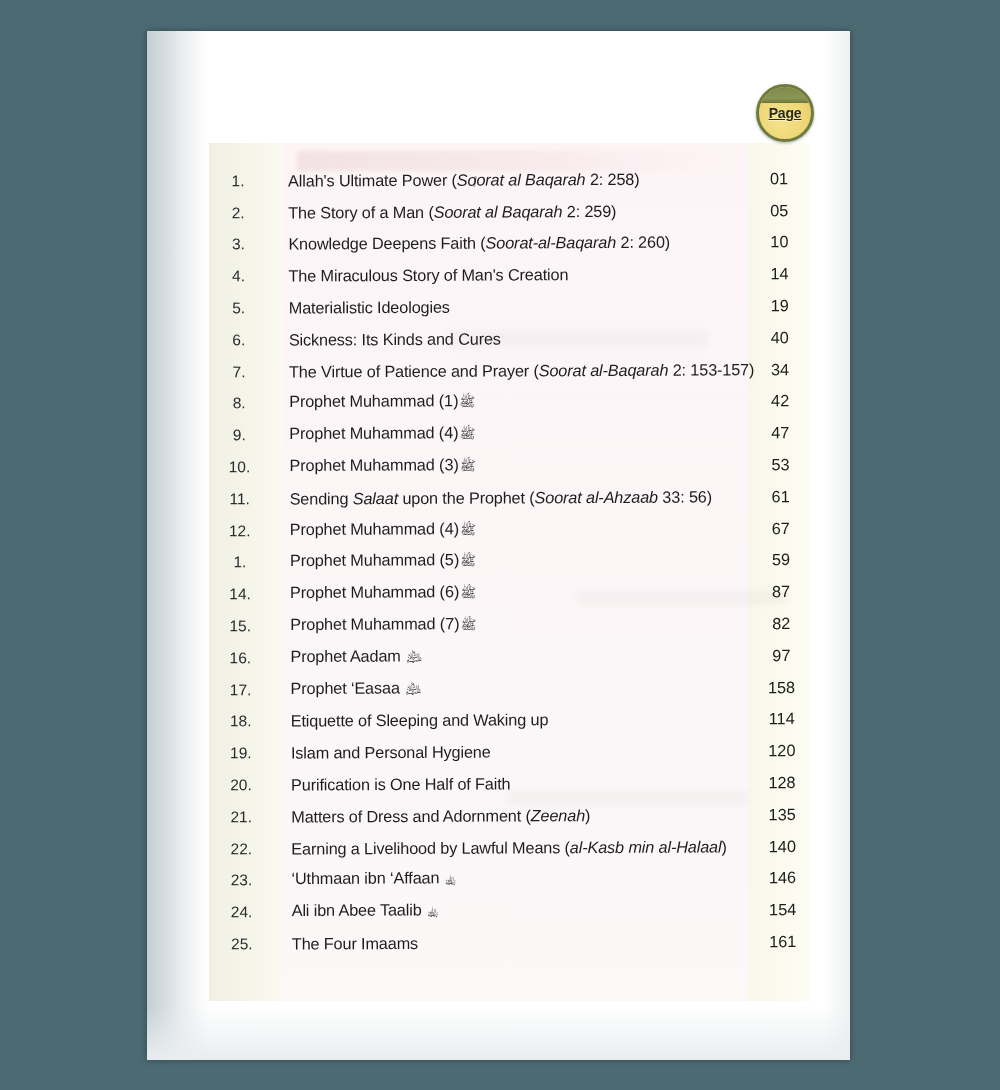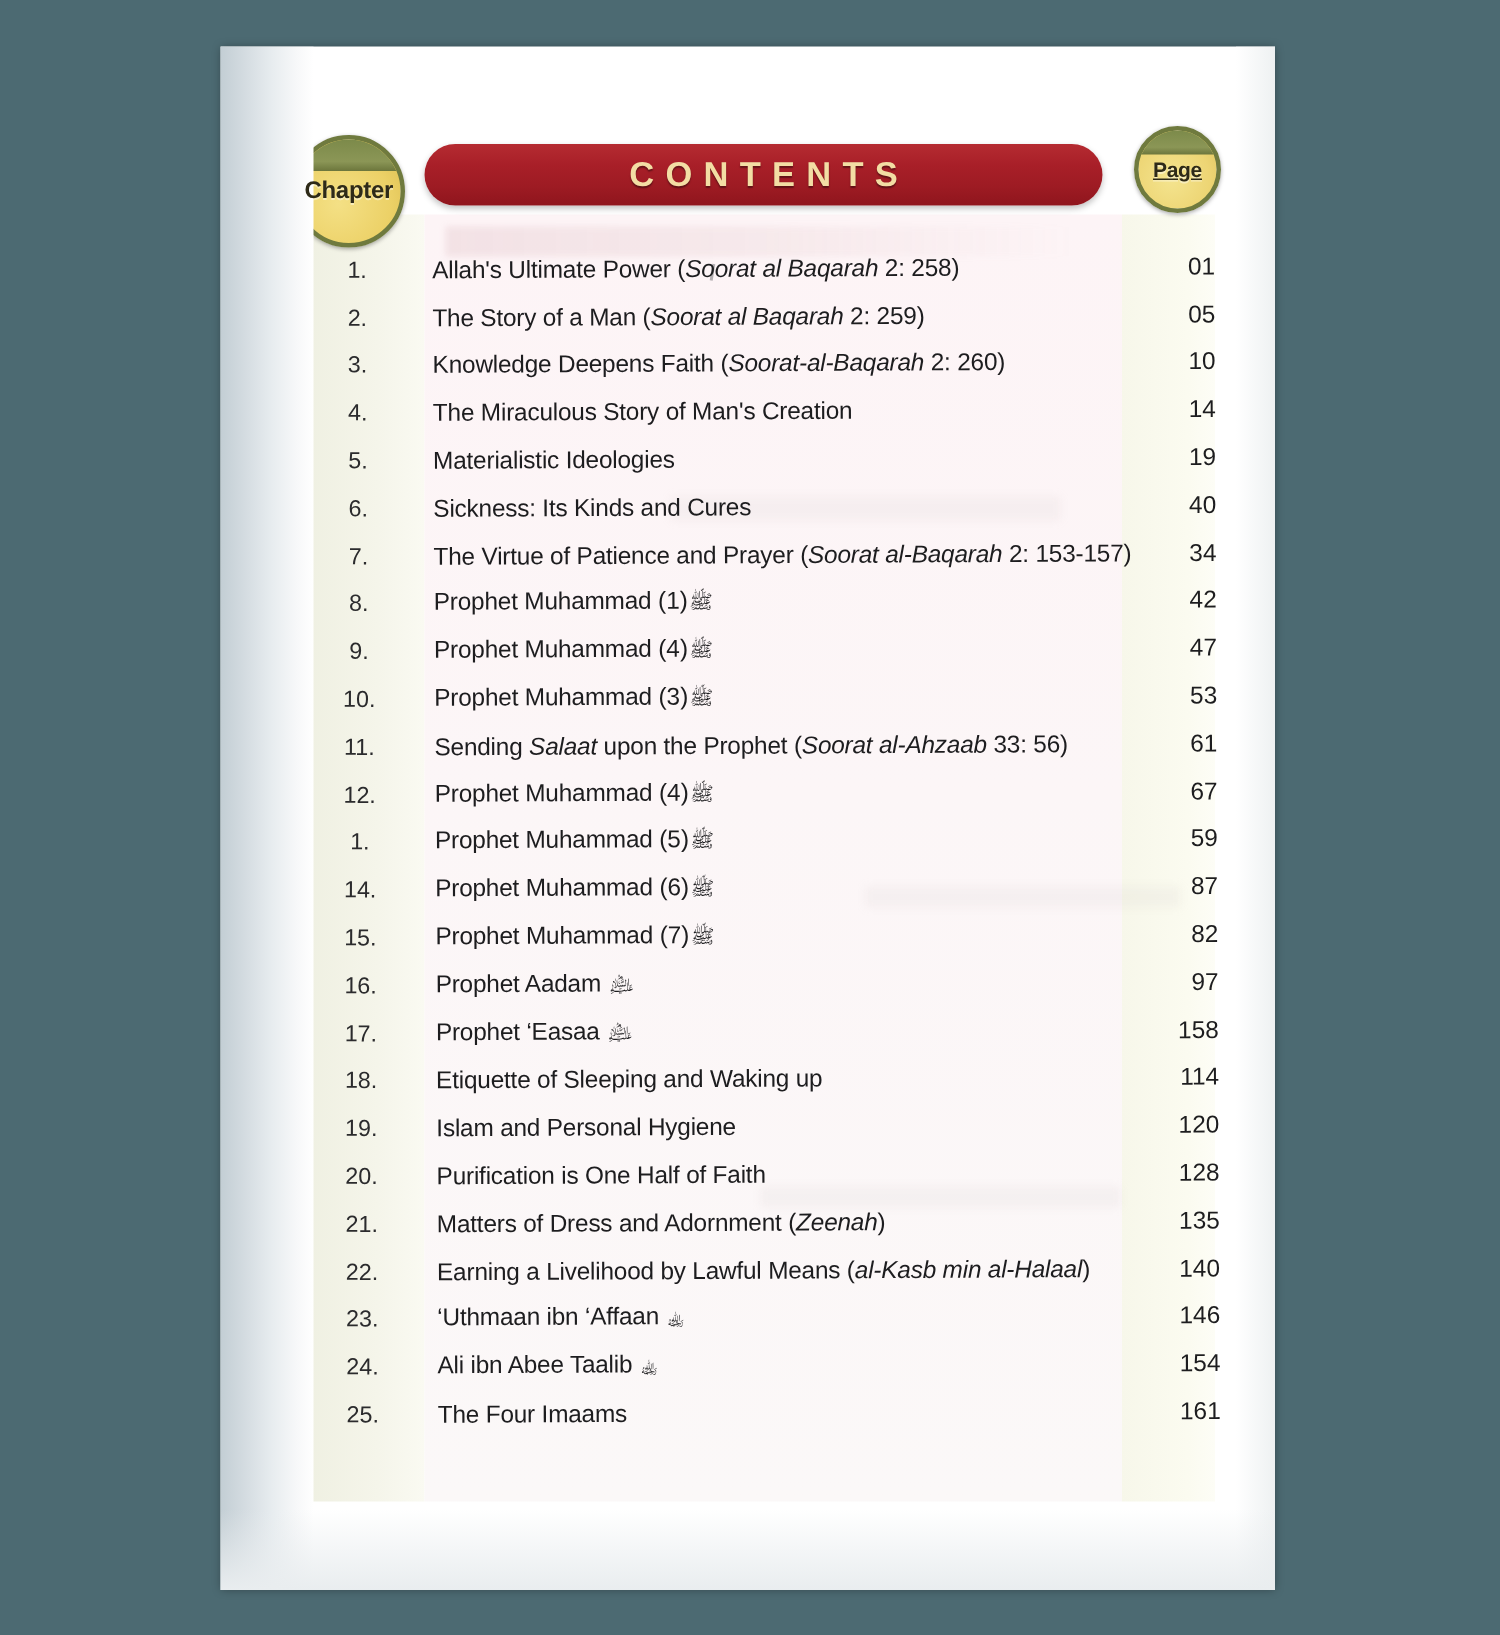--- a/index.html
+++ b/index.html
@@ -219,21 +219,21 @@
   .toc-title i { font-style: italic; }
   .honorific {
     font-size: 13px;
     color: #1d1d1f;
     padding: 0 1px;
   }
   .toc-page {
     position: absolute;
     left: 601px;
     width: 62px;
-    text-align: right;
+    text-align: center;
     font-size: 16.3px;
     color: #1d1d1f;
     top: 50%;
     transform: translateY(-50%);
   }
 
   
   .mottle {
     position: absolute;
     pointer-events: none;
@@ -249,27 +249,21 @@
   <div class="band band-chapter"></div>
   <div class="band band-title"></div>
   <div class="band band-page"></div>
 
   <div class="mottle" style="left:300px;top:300px;width:260px;height:16px;"></div>
   <div class="mottle" style="left:430px;top:560px;width:210px;height:14px;"></div>
   <div class="mottle" style="left:360px;top:760px;width:240px;height:14px;"></div>
 
   <div class="header-row">
 
-    <div class="badge badge-chapter">
-      <span class="badge-label">Chapter</span>
-    </div>
-
-    <div class="contents-bar">
-      <span class="contents-bar-text">CONTENTS</span>
-    </div>
+
 
     <div class="badge badge-page">
       <span class="badge-label">Page</span>
     </div>
 
   </div>
 
   <div class="ghost-echo"></div>
   <div class="ghost-tick"></div>
 

